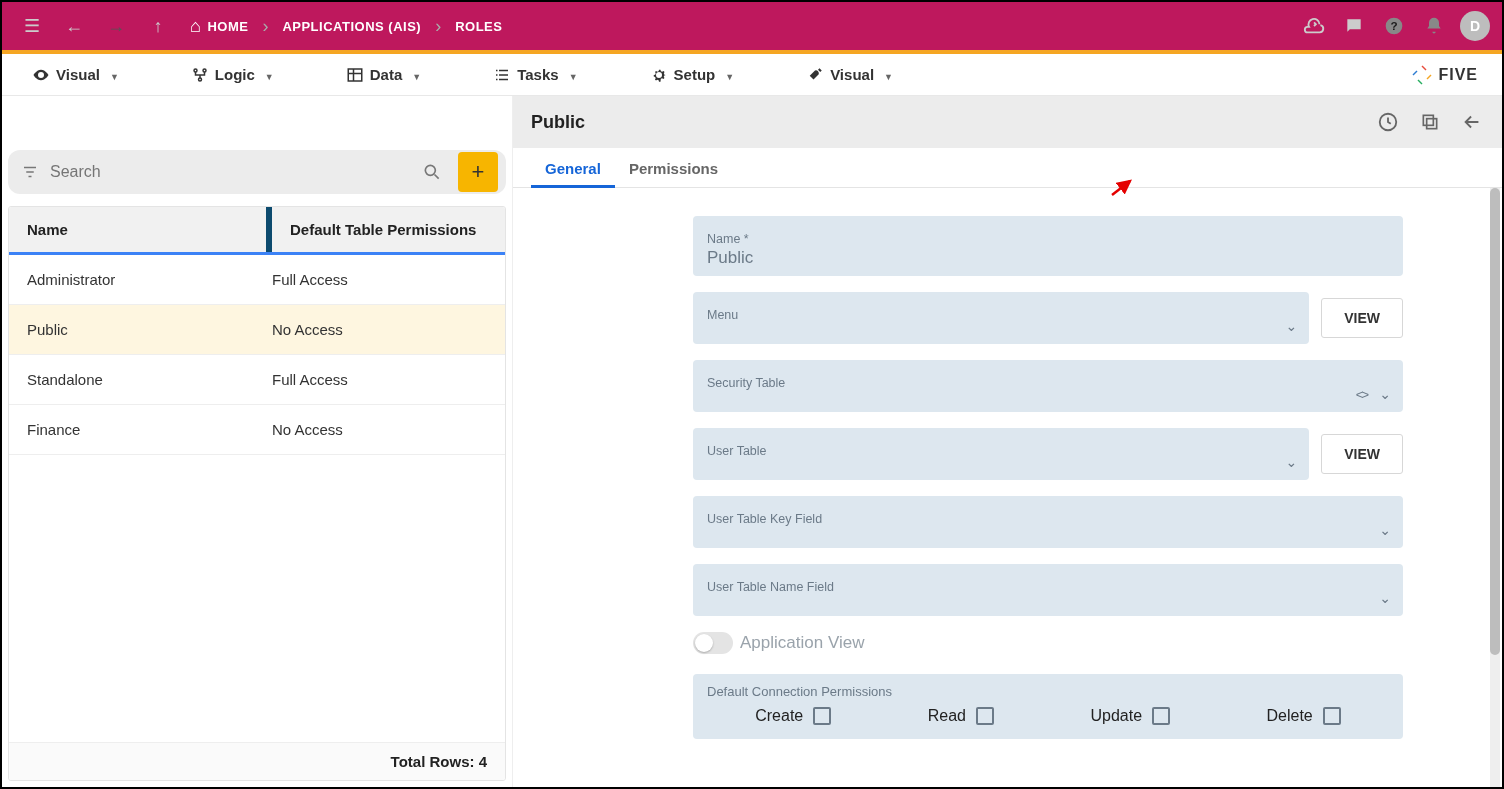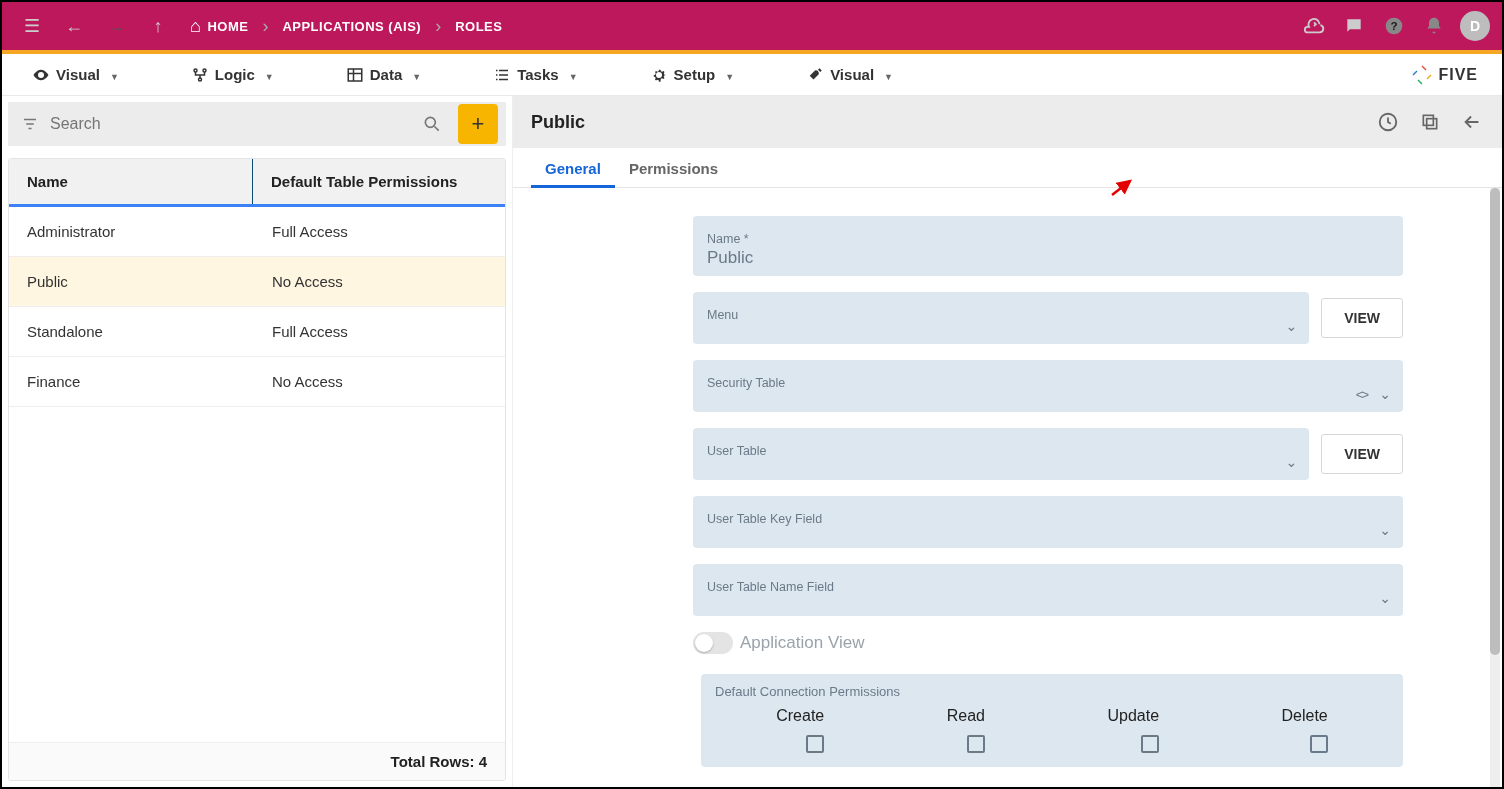--- a/index.html
+++ b/index.html
@@ -32,29 +32,29 @@
 .dropdown-caret::after { content: "▼"; font-size: 9px; color: #666; margin-left: 4px; }
 .brand { margin-left: auto; display: flex; align-items: center; gap: 4px; padding-right: 12px; }
 .brand svg { width: 24px; height: 24px; }
 .brand-text { font-size: 16px; font-weight: 700; color: #333; letter-spacing: 1px; }
 
 
 .content { display: flex; height: calc(100% - 48px - 4px - 42px); }
 
 
 .leftpanel { width: 510px; padding: 6px; display: flex; flex-direction: column; }
-.searchbar { background: #ececec; height: 44px; border-radius: 0; display: flex; align-items: center; padding: 0 8px; gap: 6px; }
+.searchbar { background: #ececec; height: 44px; border-radius: 12px; display: flex; align-items: center; padding: 0 8px; gap: 6px; margin-top: 48px; }
 .searchbar .filter-icon, .searchbar .mag-icon { color: #777; width: 28px; display:flex; justify-content:center; }
 .searchbar input { flex: 1; background: transparent; border: none; font-size: 16px; color: #444; outline: none; }
 .addbtn { width: 40px; height: 40px; background: #f7b500; border-radius: 4px; display: flex; align-items: center; justify-content: center; cursor: pointer; margin-left: 6px; font-size: 22px; color: #333; }
 
 .tablewrap { margin-top: 12px; border: 1px solid #e4e4e4; border-radius: 3px; flex: 1; display: flex; flex-direction: column; overflow: hidden; }
 .thead { display: flex; background: #f1f1f1; border-bottom: 3px solid #3b82f6; }
 .th { padding: 14px 18px; font-size: 15px; font-weight: 700; color: #222; }
-.th.c1 { width: 244px; border-right: 1px solid #0c4a6e; }
+.th.c1 { width: 263px; border-right: 6px solid #0c4a6e; }
 .th.c2 { flex: 1; }
 .tbody { flex: 1; overflow: auto; }
 .tr { display: flex; border-bottom: 1px solid #eee; cursor: pointer; }
 .tr.selected { background: #fef6e0; }
 .td { padding: 16px 18px; font-size: 15px; color: #333; }
 .td.c1 { width: 245px; }
 .td.c2 { flex: 1; }
 .tfoot { text-align: right; padding: 10px 18px; font-size: 15px; font-weight: 700; color: #222; border-top: 1px solid #eee; background: #fafafa; }
 
 
@@ -84,24 +84,24 @@
 .field-value { font-size: 17px; color: #6b7a88; margin-top: 2px; }
 .field .chevron { position: absolute; right: 12px; bottom: 10px; color: #6b7a88; font-size: 14px; }
 .field .codechev { position: absolute; right: 36px; bottom: 10px; color: #6b7a88; font-size: 13px; letter-spacing: -2px; }
 .viewbtn { padding: 0 22px; background: #fff; border: 1px solid #d7d7d7; border-radius: 3px; font-size: 14px; font-weight: 700; color: #333; display: flex; align-items: center; cursor: pointer; height: 40px; align-self: center; }
 
 .toggle-row { display: flex; align-items: center; gap: 7px; margin: 4px 0 20px; }
 .toggle { width: 40px; height: 22px; border-radius: 11px; background: #e4e4e4; position: relative; cursor: pointer; }
 .toggle::after { content: ""; position: absolute; left: 2px; top: 2px; width: 18px; height: 18px; border-radius: 50%; background: #fff; box-shadow: 0 1px 2px rgba(0,0,0,0.25); }
 .toggle-label { font-size: 17px; color: #9aa3ab; }
 
-.perm-box { background: #dde7ef; border-radius: 4px; padding: 10px 14px 14px; margin-left: 8px; }
+.perm-box { background: #dde7ef; border-radius: 4px; padding: 10px 14px 14px; }
 .perm-title { font-size: 13px; color: #6b7a88; margin-bottom: 8px; }
 .perm-cols { display: flex; justify-content: space-around; }
-.perm-col { display: flex; flex-direction: column; align-items: flex-end; gap: 10px; }
+.perm-col { display: flex; flex-direction: row; align-items: flex-start; gap: 10px; }
 .perm-col-label { font-size: 16px; color: #222; }
 .chk { width: 18px; height: 18px; border: 2px solid #6b7a88; border-radius: 2px; cursor: pointer; background: #dde7ef; }
 </style>
 </head>
 <body>
 
 <div class="topbar">
   <div class="left">
     <div class="iconbtn">
         <span class="hamburger-icon"></span>

